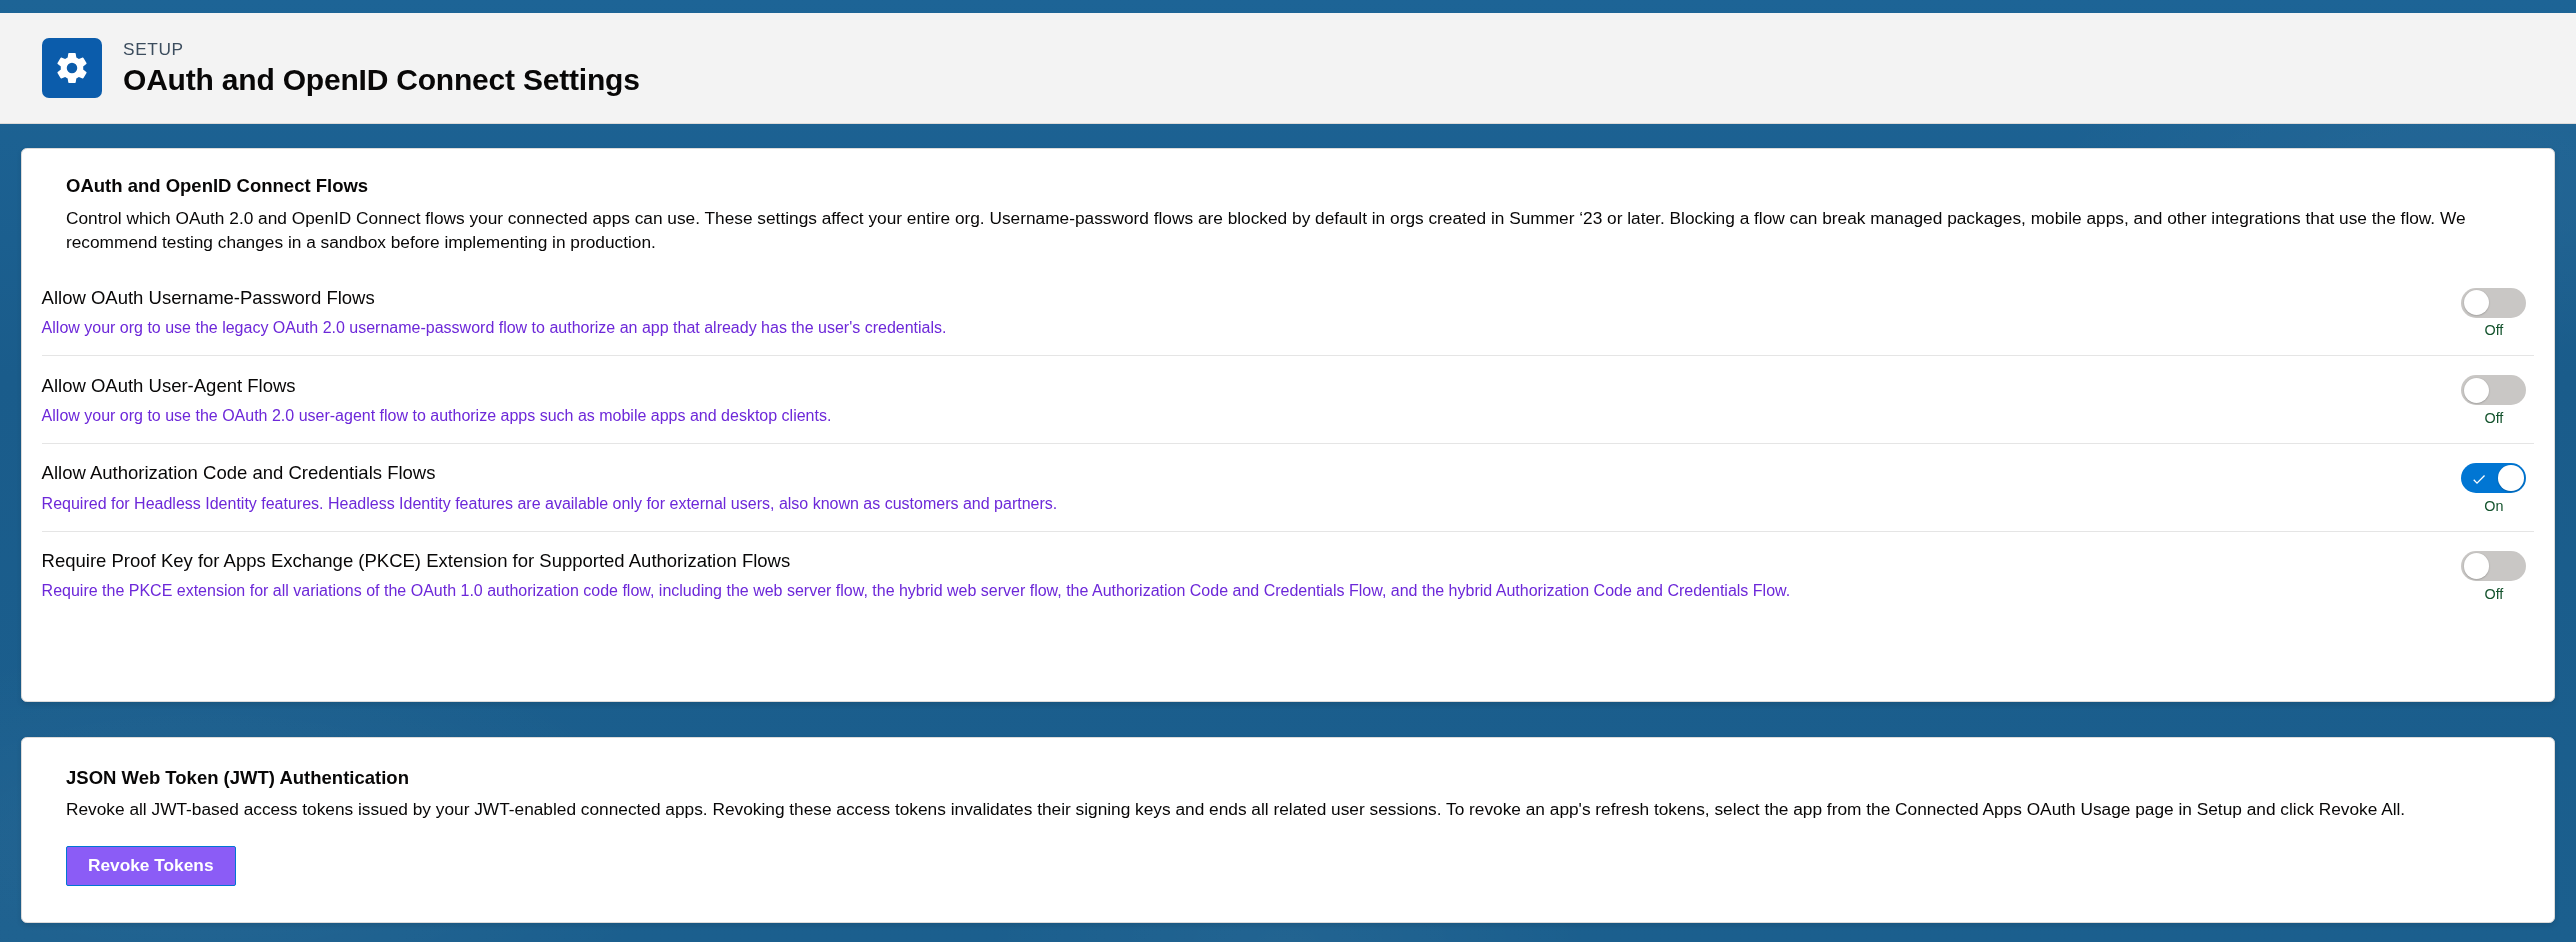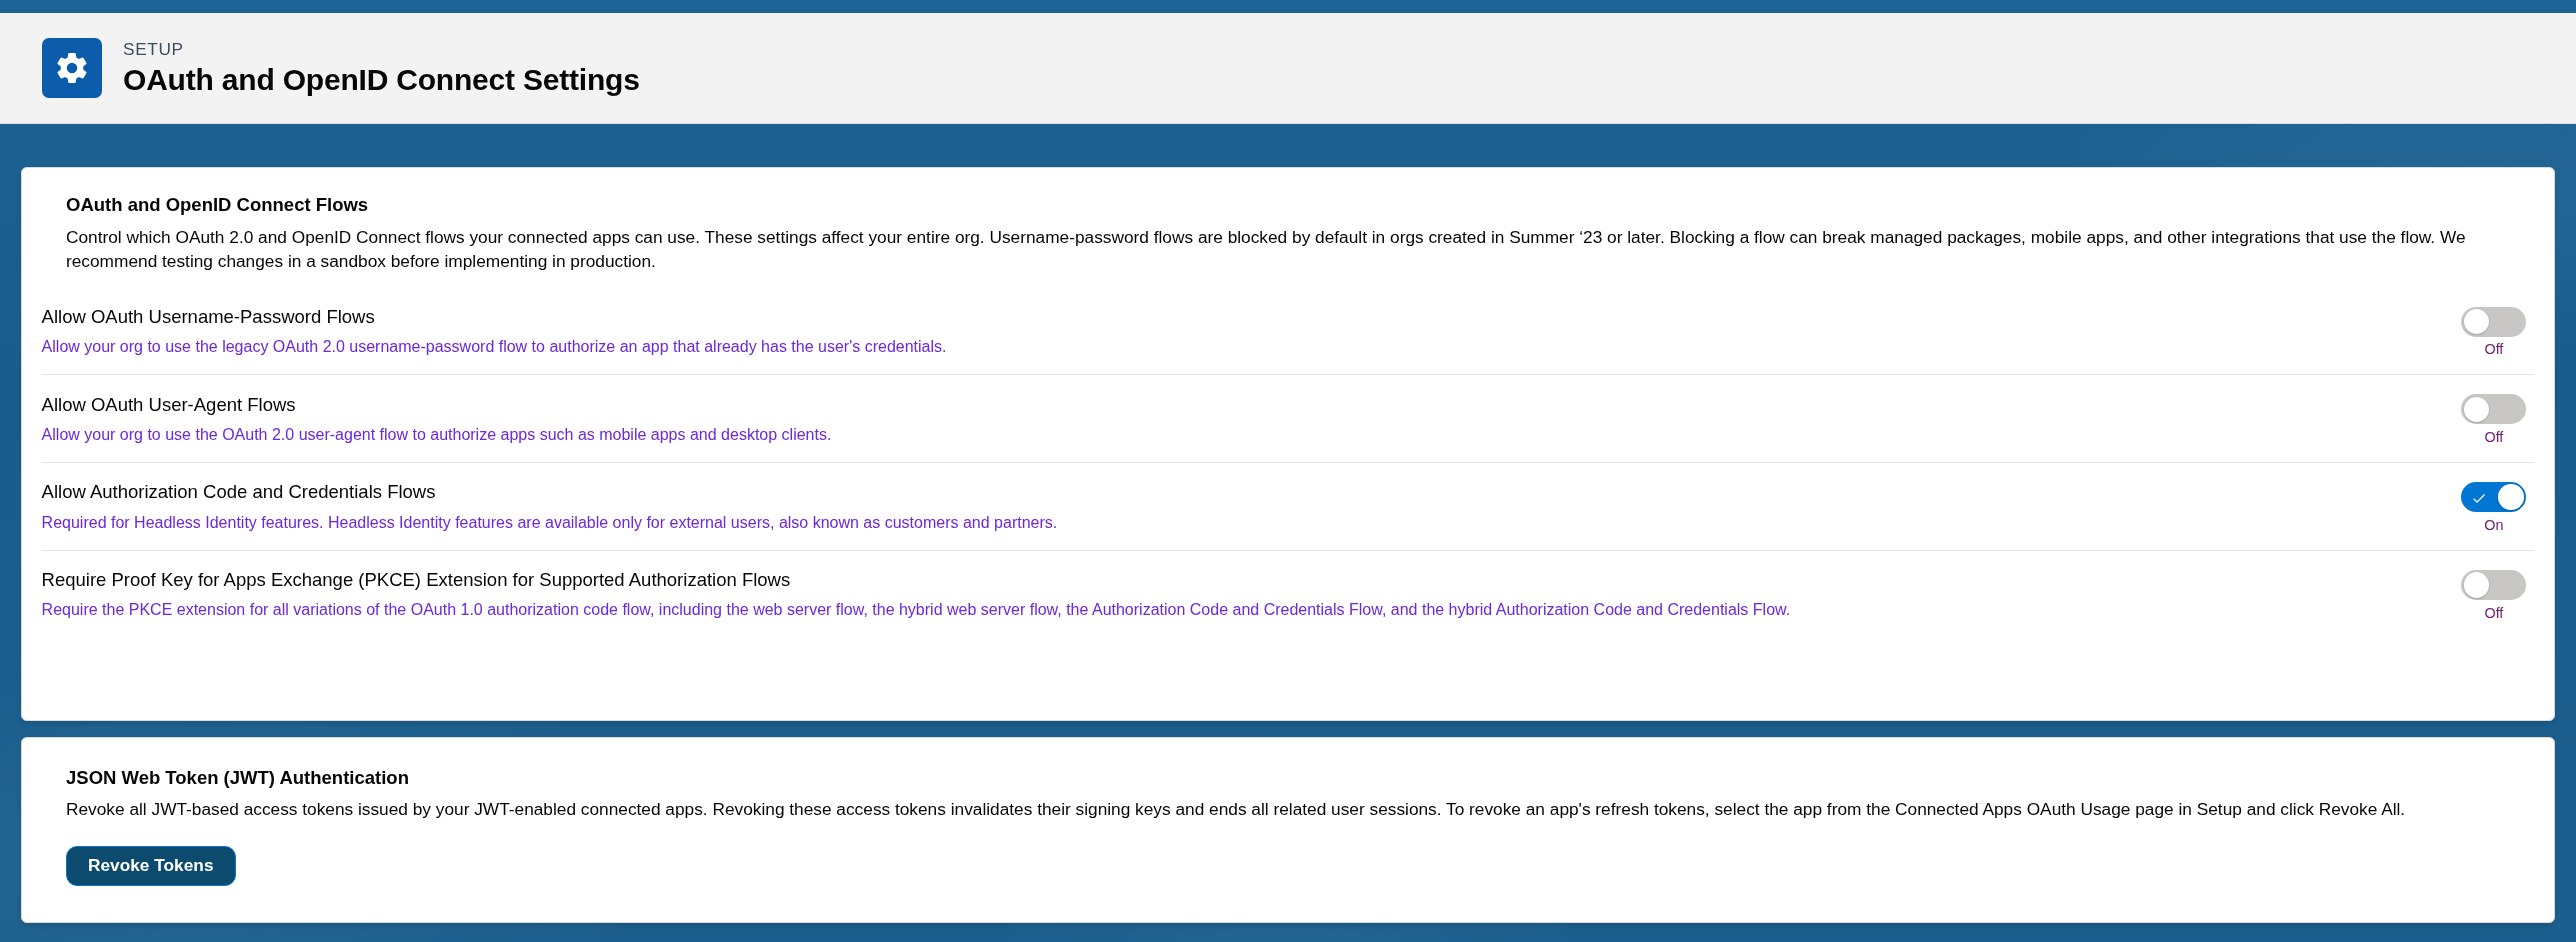--- a/index.html
+++ b/index.html
@@ -87,21 +87,21 @@
     position: absolute;
     left: 21px;
     width: 2534px;
     background: #ffffff;
     border: 0.6px solid #dddbda;
     border-radius: 5.8px;
     box-shadow: 0 2.3px 5.8px rgba(0,0,0,0.10);
     box-sizing: border-box;
   }
   #card-flows {
-    top: 167px;
+    top: 148px;
     height: 554px;
   }
   #card-jwt {
     top: 737px;
     height: 186px;
   }
 
   .card-inner {
     padding: 25.4px 44px 0 44px;
   }
@@ -194,42 +194,42 @@
     top: 8px;
     width: 16px;
     height: 14px;
     display: none;
   }
   .toggle.on .check {
     display: block;
   }
   .toggle-label {
     font-size: 14.4px;
-    color: #701a75;
+    color: #14532d;
     margin-top: 5.8px;
     line-height: 1;
   }
 
   
   .jwt-inner {
     padding: 28px 44px 0 44px;
   }
   .btn-primary {
     display: inline-flex;
     align-items: center;
     justify-content: center;
     height: 40px;
     padding: 0 21px;
     margin-top: 24px;
-    background: #0c4a6e;
+    background: #8b5cf6;
     color: #ffffff;
     font-size: 17.3px;
     font-weight: bold;
     border: 0.6px solid #0176d3;
-    border-radius: 11px;
+    border-radius: 2px;
     cursor: pointer;
     font-family: "Liberation Sans", sans-serif;
     line-height: 1;
   }
 </style>
 </head>
 <body>
 
 <div class="bg-wrap"></div>
 

